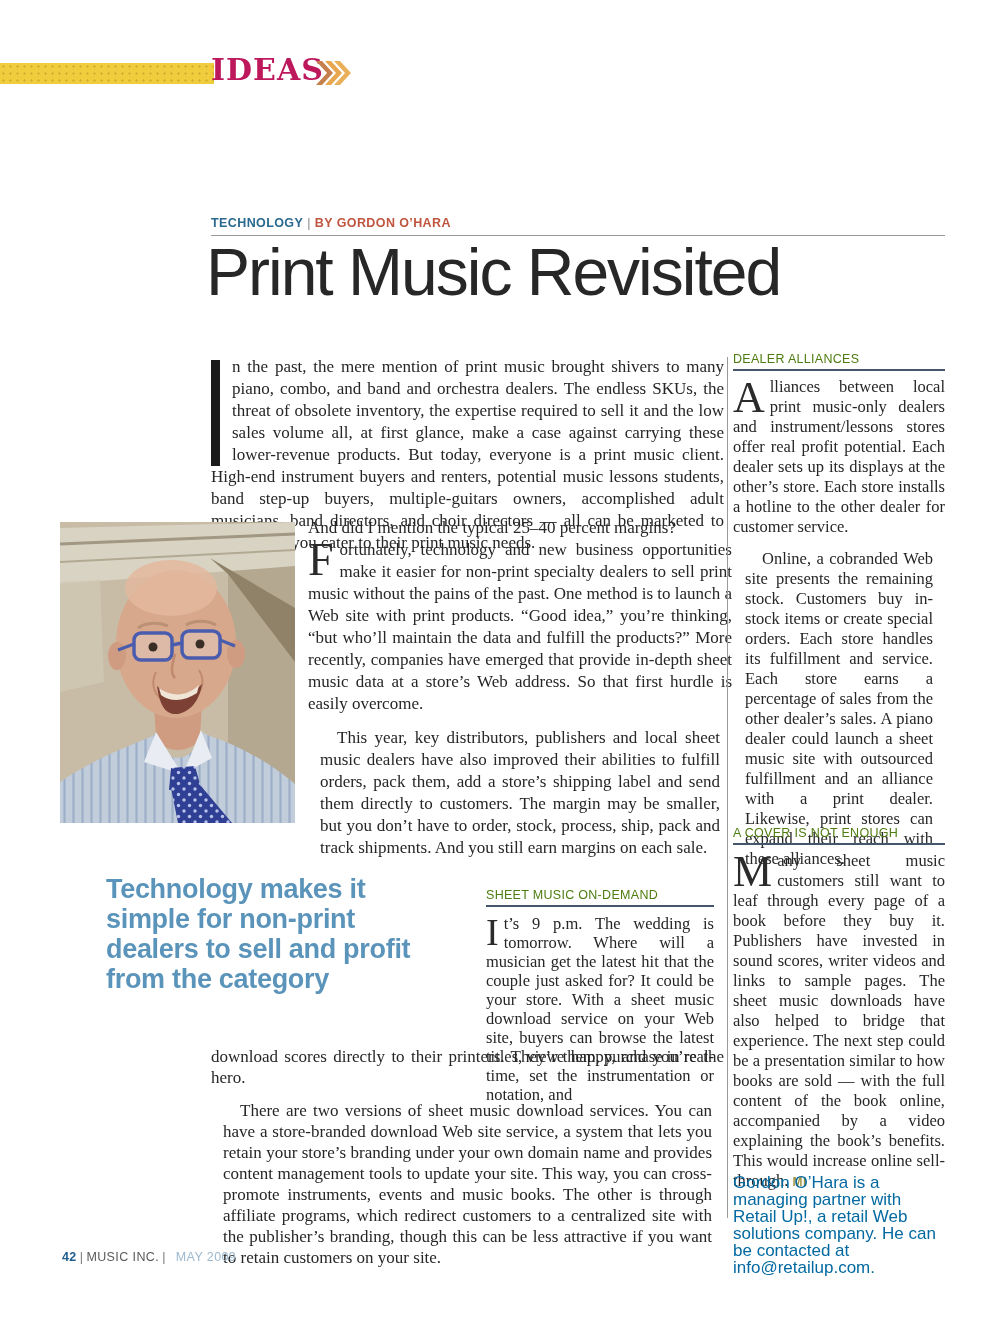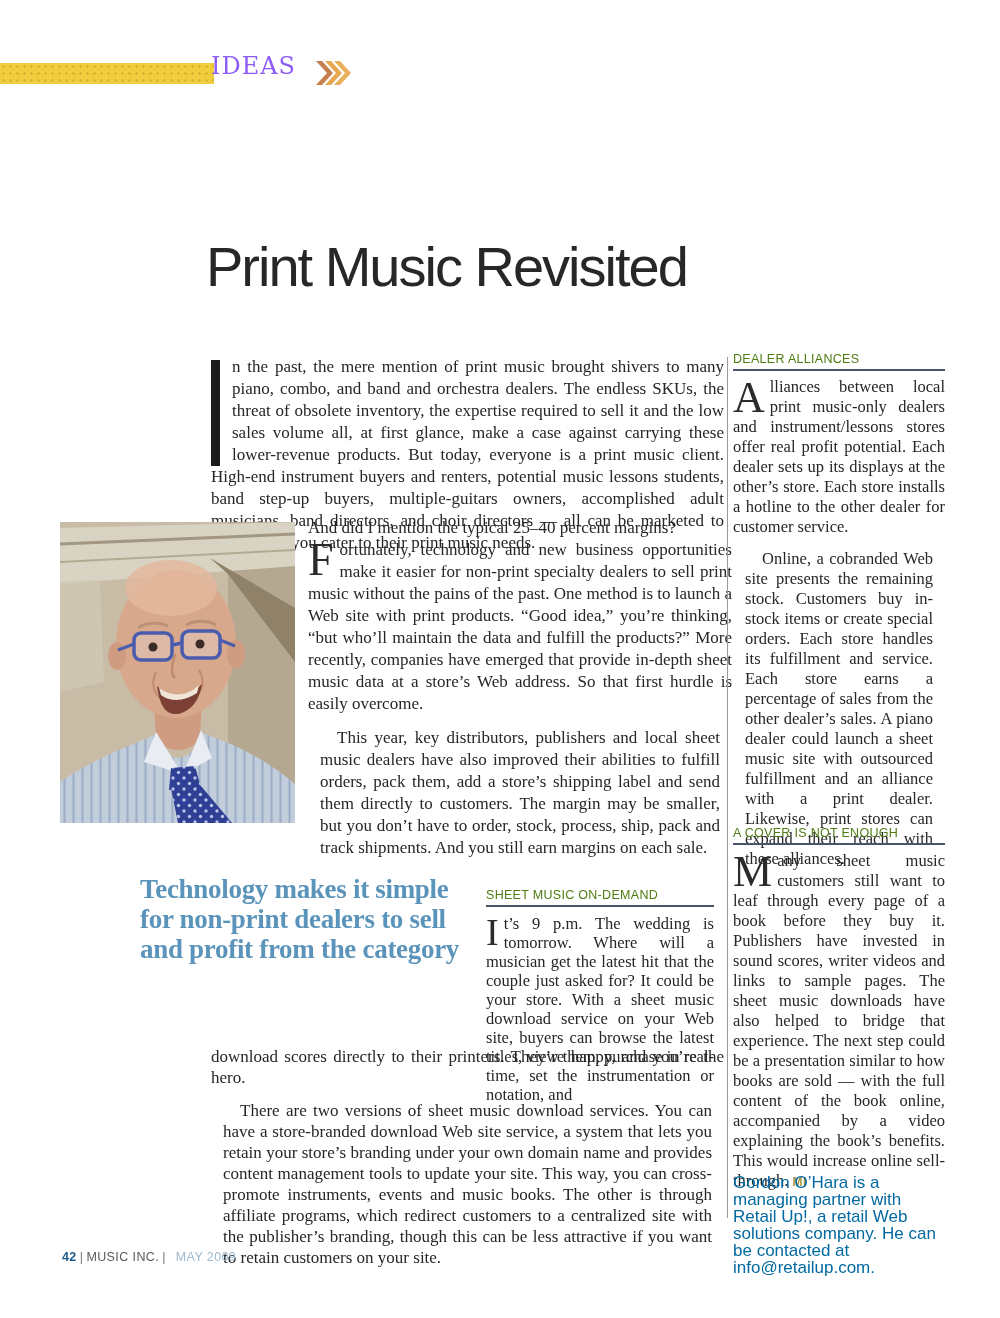--- a/index.html
+++ b/index.html
@@ -12,38 +12,38 @@
   }
   
   .yellow-bar{
     position:absolute;left:0;top:63px;width:214px;height:21px;
     background:#f0cd3c;
     background-image:radial-gradient(#d7b232 1px, rgba(0,0,0,0) 1.2px);
     background-size:7px 7px;
   }
   .masthead-label{
     position:absolute;left:211px;top:52px;
-    font-family:"DejaVu Serif",serif;font-weight:normal;
-    font-size:24px;letter-spacing:1px;color:#8b5cf6;
+    font-family:"DejaVu Serif",serif;font-weight:bold;
+    font-size:30px;letter-spacing:1px;color:#be185d;
   }
   .chevrons{position:absolute;left:316px;top:61px;}
   
   .kicker{
     position:absolute;left:211px;top:216px;width:734px;
     font-family:"Liberation Sans",sans-serif;font-weight:bold;
     font-size:12.5px;letter-spacing:0.4px;
     padding-bottom:5px;border-bottom:1px solid #9a9a9a;
   }
   .kicker .cat{color:#29698f;}
   .kicker .sep{color:#888;font-weight:normal;padding:0 4px;}
   .kicker .byline{color:#c05540;}
   .page-title{
     position:absolute;left:206px;top:234px;width:760px;
     font-family:"Liberation Sans",sans-serif;font-weight:300;
-    font-size:56px;letter-spacing:-2px;color:#272727;white-space:nowrap;
+    font-size:66px;letter-spacing:-2px;color:#272727;white-space:nowrap;
   }
   
   .bodytext{font-size:17px;line-height:22px;color:#262626;text-align:justify;}
   .intro-block{position:absolute;left:211px;top:356px;width:513px;}
   .dropbar{
     float:left;width:9px;height:106px;background:#1b1b1b;
     margin:4px 12px 0 0;overflow:hidden;color:transparent;font-size:2px;
   }
   .sec-head{
     font-family:"Liberation Sans",sans-serif;font-weight:normal;
@@ -53,22 +53,22 @@
   }
   .launch-block{position:absolute;left:308px;top:517px;width:424px;}
   .launch-block .sec-head{margin:14px 0 8px 0;}
   .dropcap{
     float:left;font-family:"Liberation Serif",serif;
     font-size:46px;line-height:37px;margin:2px 6px 0 0;color:#2b2b2b;
   }
   .indent{text-indent:17px;margin:12px;}
   p.flow{margin:0;}
   .pull-quote{
-    position:absolute;left:140px;top:874px;width:336px;
-    font-family:Liberation Serif, serif;font-weight:bold;
+    position:absolute;left:106px;top:874px;width:336px;
+    font-family:Liberation Sans, sans-serif;font-weight:bold;
     font-size:27px;line-height:30px;letter-spacing:-0.3px;color:#5b94ba;
   }
   .ondemand-block{position:absolute;left:486px;top:848px;width:228px;}
   .ondemand-block .sec-head{margin-bottom:7px;margin-top:40px;}
   .ondemand-block .bodytext{font-size:16.5px;line-height:19px;}
   .ondemand-block .dropcap{font-size:38px;line-height:32px;margin:2px 5px 0 0;}
   .closing-block{position:absolute;left:211px;top:1046px;width:513px;}
   .closing-block .bodytext{line-height:21px;}
   
   .author-photo{position:absolute;left:60px;top:522px;width:235px;height:301px;}
@@ -105,20 +105,23 @@
 <div id="page">
 
   <div class="yellow-bar"></div>
   <div class="masthead-label">IDEAS</div>
   <svg class="chevrons" width="40" height="24" viewBox="0 0 40 24">
     <polygon points="0,0 6,0 17,12 6,24 0,24 11,12" fill="#c5804e"></polygon>
     <polygon points="9,0 15,0 26,12 15,24 9,24 20,12" fill="#e8a64f"></polygon>
     <polygon points="18,0 24,0 35,12 24,24 18,24 29,12" fill="#eab059"></polygon>
   </svg>
 
+  <div class="kicker">
+    <span class="cat">TECHNOLOGY</span><span class="sep">|</span><span class="byline">BY GORDON O’HARA</span>
+  </div>
 
   <div class="page-title">Print Music Revisited</div>
 
   <div class="intro-block bodytext">
     <span class="dropbar">I</span><span>n the past, the mere mention of print music brought shivers to many piano, combo, and band and orchestra dealers. The endless SKUs, the threat of obsolete inventory, the expertise required to sell it and the low sales volume all, at first glance, make a case against carrying these lower-revenue products. But today, everyone is a print music client. High-end instrument buyers and renters, potential music lessons students, band step-up buyers, multiple-guitars owners, accomplished adult musicians, band directors, and choir directors — all can be marketed to regularly if you cater to their print music needs.</span>
   </div>
 
   <svg class="author-photo" viewBox="0 0 235 301">
     <defs>
       <pattern id="shirtstripes" width="9" height="9" patternUnits="userSpaceOnUse">

